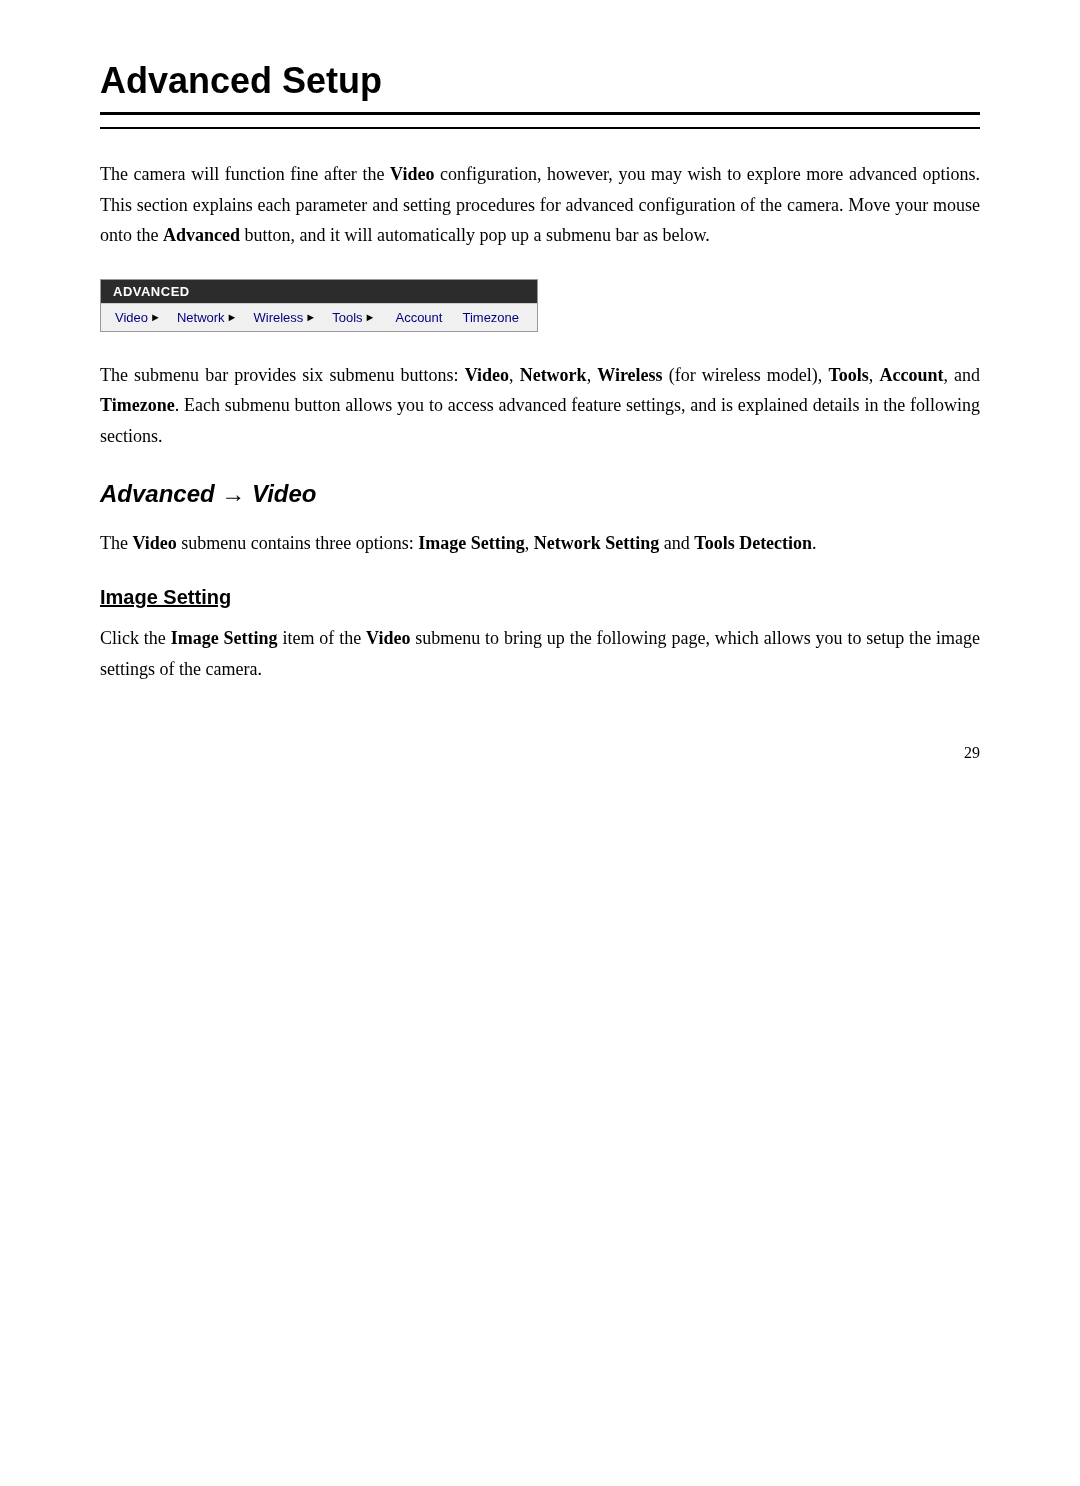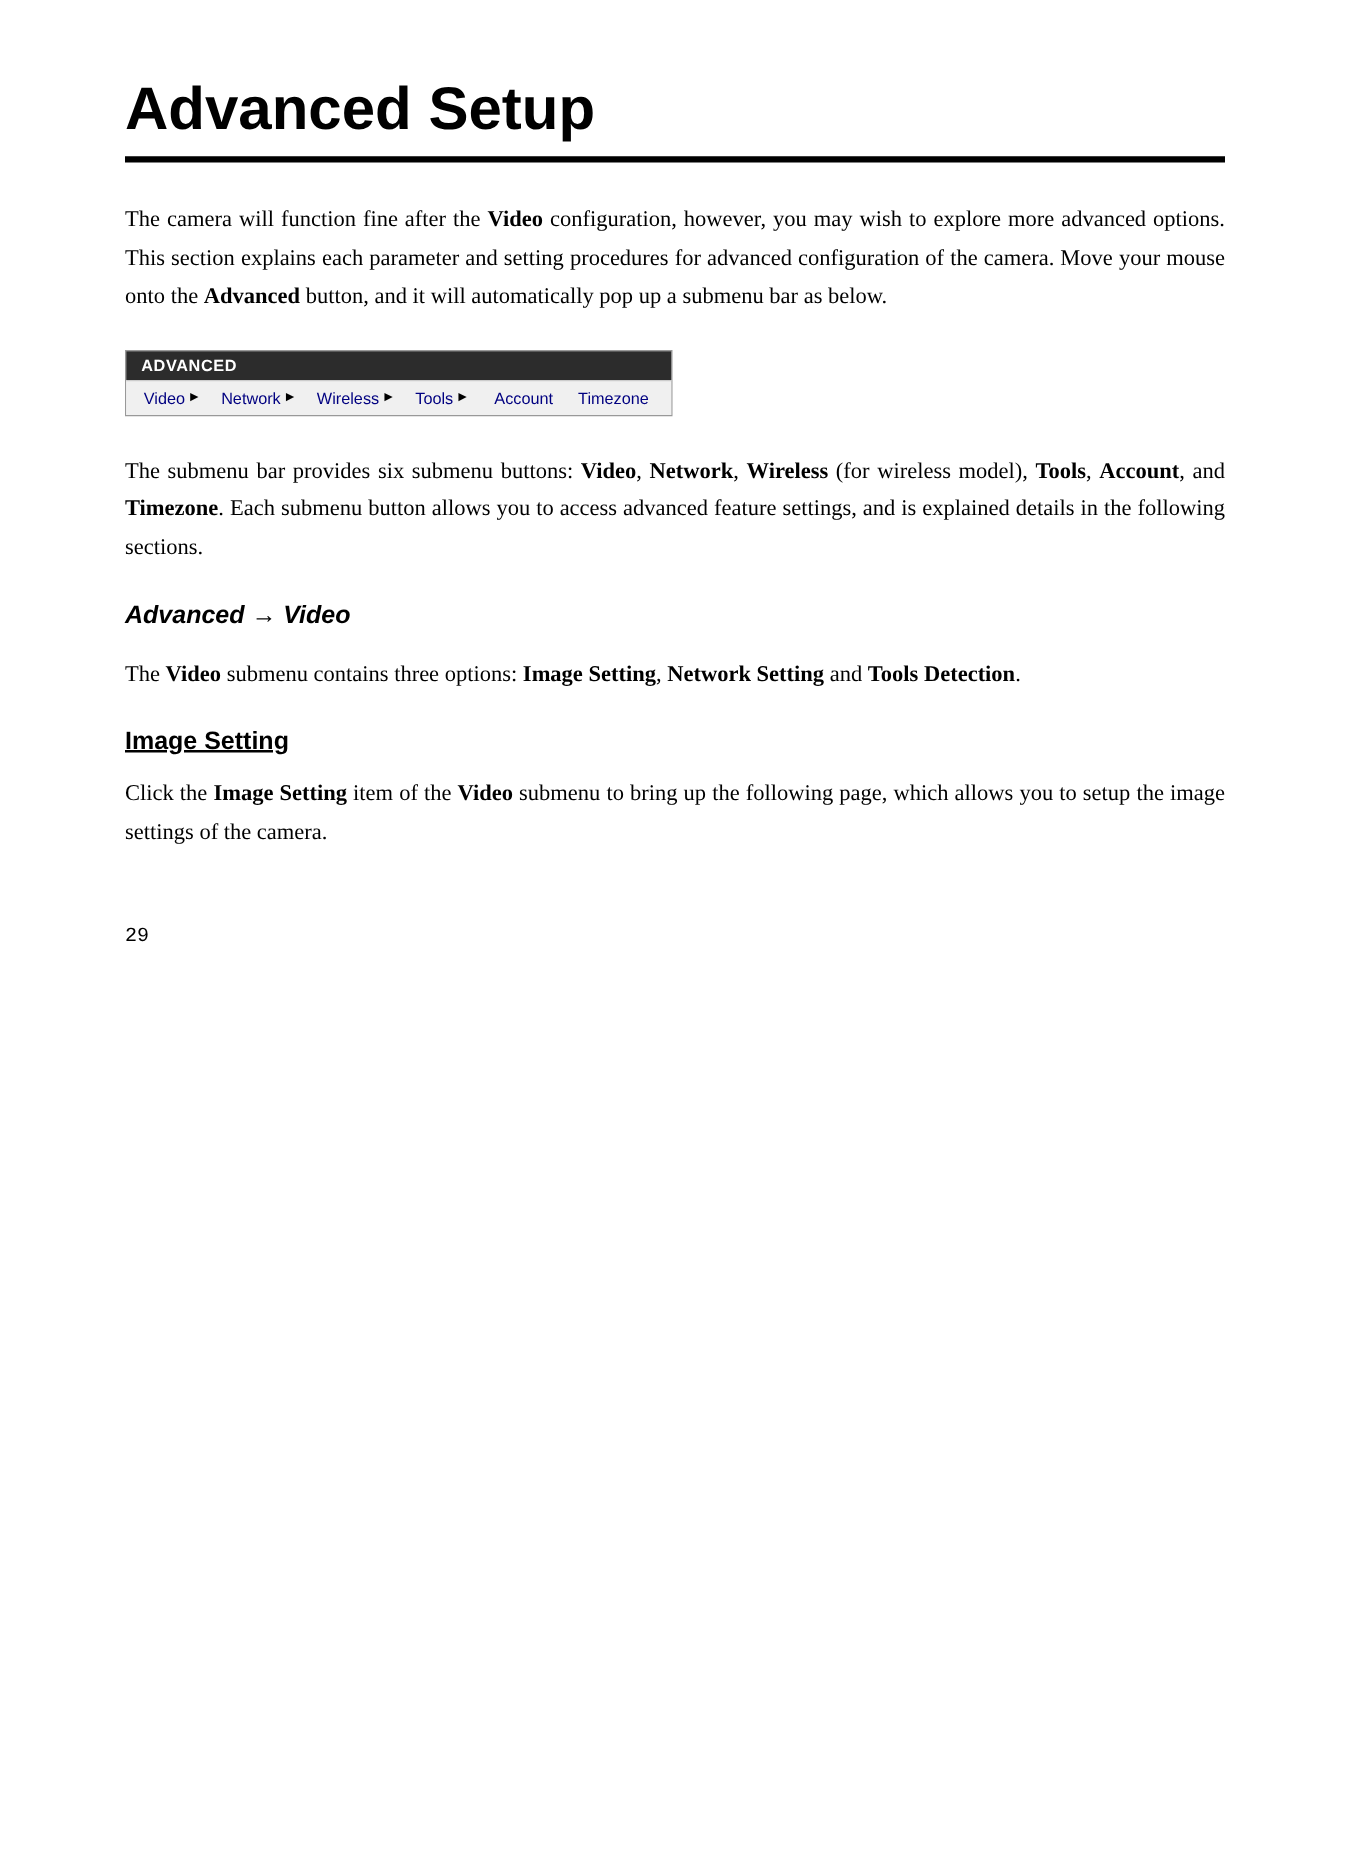--- a/index.html
+++ b/index.html
@@ -12,26 +12,26 @@
       background: #ffffff;
       font-family: "Times New Roman", Times, serif;
       font-size: 18px;
       color: #000000;
       width: 1080px;
       min-height: 1486px;
       padding: 60px 100px 80px 100px;
     }
 
     .page-title {
-      font-size: 48px;
+      font-size: 36px;
       font-weight: bold;
       font-family: Arial, Helvetica, sans-serif;
       border-bottom: 3px solid #000;
       padding-bottom: 10px;
-      margin-bottom: 0;
+      margin-bottom: 12px;
     }
 
     .title-underline {
       border-top: 2px solid #000;
       margin-bottom: 30px;
     }
 
     .body-text {
       text-align: justify;
       line-height: 1.7;
@@ -84,40 +84,40 @@
       display: flex;
       align-items: center;
       padding: 2px 10px;
       color: #000080;
       font-size: 13px;
       white-space: nowrap;
     }
 
     .section-subtitle {
       font-family: Arial, Helvetica, sans-serif;
-      font-size: 20px;
+      font-size: 24px;
       font-style: italic;
       font-weight: bold;
       margin-bottom: 20px;
       margin-top: 20px;
     }
 
     .subsection-heading {
       font-family: Arial, Helvetica, sans-serif;
       font-size: 20px;
       font-weight: bold;
       text-decoration: underline;
       margin-bottom: 14px;
       margin-top: 10px;
     }
 
     .page-number {
-      text-align: left;
+      text-align: right;
       margin-top: 60px;
-      font-family: Liberation Mono, monospace;
+      font-family: Liberation Serif, serif;
       font-size: 16px;
     }
   </style>
 </head>
 <body>
 
 
 
 
 <h1 class="page-title">Advanced Setup</h1>

